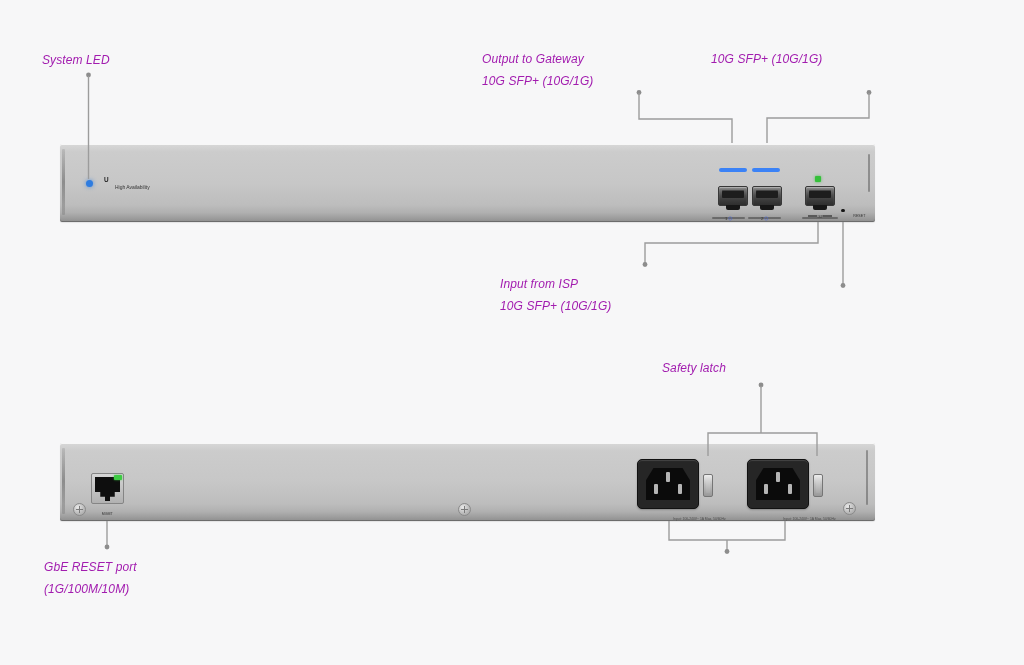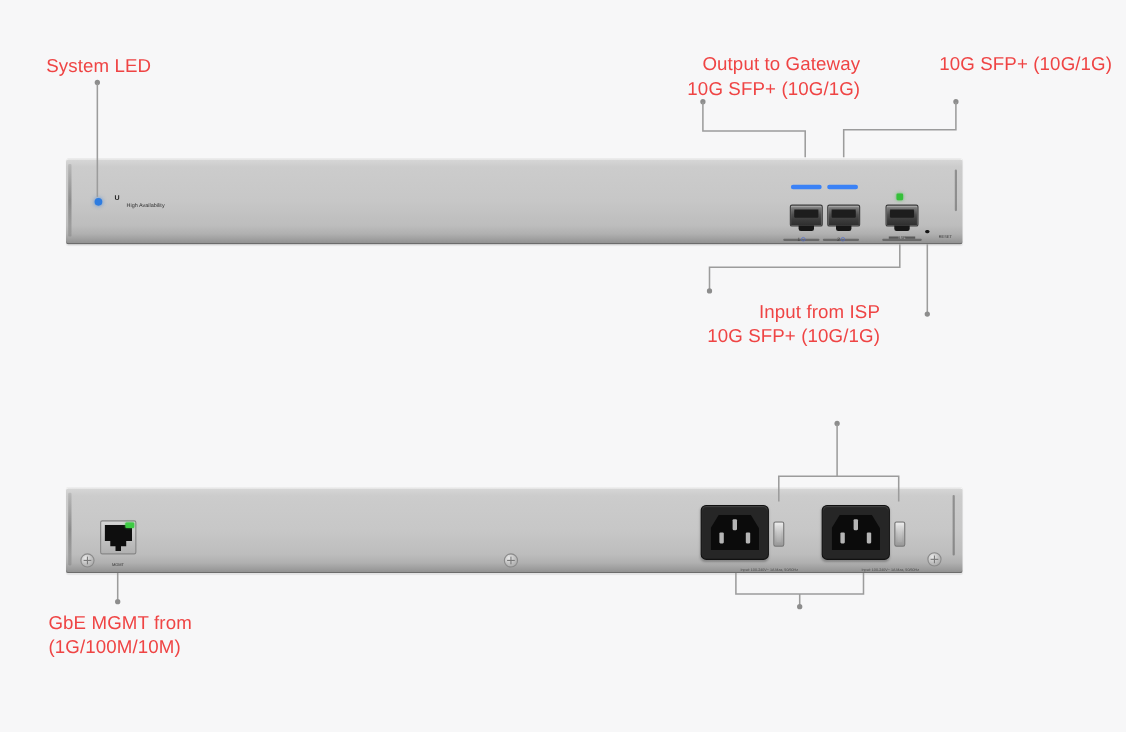--- a/index.html
+++ b/index.html
@@ -6,24 +6,24 @@
   body {
     width:1024px; height:665px;
     background:#f7f7f8;
     font-family:"Liberation Sans", sans-serif;
     position:relative; overflow:hidden;
   }
   .canvas { position:absolute; left:0; top:0; width:1024px; height:665px; }
 
   
   .callout {
-    position:absolute; color:#ef4444; font-size:17px; line-height:22px;
-    letter-spacing:.1px; white-space:nowrap;
-  }
-  .callout.center { text-align:right; }
+    position:absolute; color:#a21caf; font-size:12px; line-height:22px;
+    letter-spacing:.1px; white-space:nowrap;font-style:italic;
+  }
+  .callout.center { text-align:left; }
 
   
   .device {
     position:absolute; left:60px; width:815px; height:78px;
     border-radius:2px;
     background:linear-gradient(180deg,#d8d8d8 0%,#cccccc 10%,#c7c7c7 50%,#bdbdbd 78%,#b0b0b0 88%,#9d9d9d 95%,#8e8e8e 100%);
     box-shadow:inset 0 1px 0 rgba(255,255,255,.8), inset 0 -1px 0 rgba(0,0,0,.25), 0 1px 1px rgba(0,0,0,.08);
   }
   .edge-left {
     position:absolute; left:2px; top:5px; width:2.5px; height:66px;
@@ -139,23 +139,26 @@
   <div class="callout center" style="left:711px; top:48px; width:300px;">
     <div>10G SFP+ (10G/1G)</div>
   </div>
 
   <div class="callout center" style="left:500px; top:273px; width:300px;">
     <div>Input from ISP</div>
     <div>10G SFP+ (10G/1G)</div>
   </div>
 
 
+  <div class="callout center" style="left:662px; top:357px; width:200px;">
+    <div>Safety latch</div>
+  </div>
 
   <div class="callout" style="left:44px; top:556px;">
-    <div>GbE MGMT from</div>
+    <div>GbE RESET port</div>
     <div>(1G/100M/10M)</div>
   </div>
 
 
   <div class="device" style="top:144px;">
     <div class="edge-left"></div>
     <div class="fold-right" style="left:808px; top:10px; height:38px;"></div>
 
     <div class="sys-led"></div>
     <div class="brand-logo">U</div>

